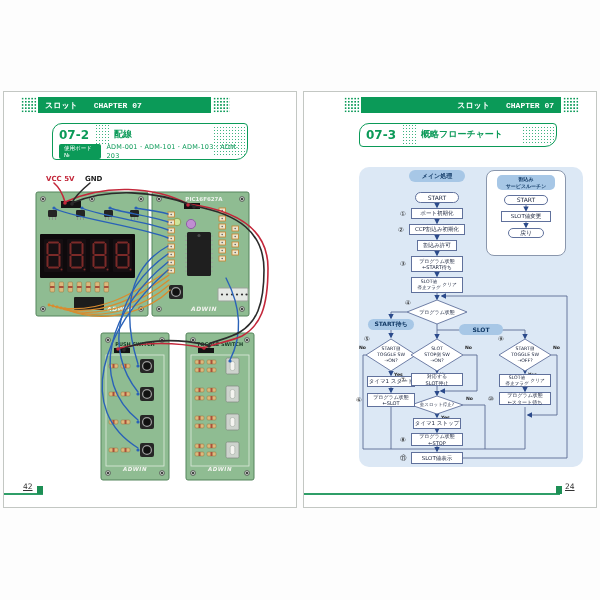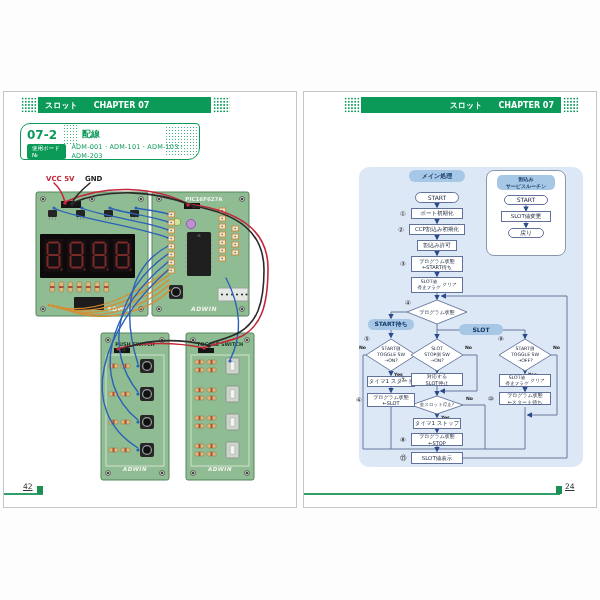--- a/index.html
+++ b/index.html
@@ -4,21 +4,21 @@
 <style>
   html,body{margin:0;padding:0;background:#fff;}
   .stage{position:relative;width:600px;height:600px;background:#fdfdfd;overflow:hidden;
          font-family:"DejaVu Sans",sans-serif;}
   .page{position:absolute;top:91px;width:294px;height:417px;background:#fff;
         border:1px solid #c3c7c3;box-sizing:border-box;}
   .page-left{left:3px;} .page-right{left:303px;}
 
   
   .hbar{position:absolute;top:5px;height:16px;background:#0b9a58;color:#fff;
-        display:flex;align-items:center;font-weight:bold;font-size:8px;box-sizing:border-box;}
+        display:flex;align-items:center;font-weight:bold;font-size:8px;box-sizing:border-box;font-family:Liberation Mono, monospace;}
   .hbar .gap{width:16px;}
   .dots{position:absolute;top:5px;height:16px;width:16px;
         background-image:radial-gradient(#0b9a58 0.9px,transparent 1px);background-size:3.2px 3.2px;}
 
   
   .secbox{position:absolute;border:1.6px solid #0b9a58;border-radius:10px 4px 12px 4px;
           background:#fff;box-sizing:border-box;overflow:hidden;}
   .secrow1{display:flex;align-items:center;height:21px;}
   .secnum{width:42px;text-align:center;font-size:12px;font-weight:bold;color:#0b9a58;}
   .secdots{width:14px;align-self:stretch;
@@ -67,21 +67,21 @@
 
   <div class="page page-left">
     <div class="dots" style="left:17px;"></div>
     <div class="hbar" style="left:34px;width:173px;padding-left:7px;">
       <span>スロット</span>
       <span class="gap"></span>
       <span>CHAPTER 07</span>
     </div>
     <div class="dots" style="left:209px;width:17px;"></div>
 
-    <div class="secbox" style="left:16px;top:31px;width:180px;height:37px;">
+    <div class="secbox" style="left:48px;top:31px;width:196px;height:37px;">
       <div class="secend"></div>
       <div class="secrow1">
         <div class="secnum">07-2</div>
         <div class="secdots"></div>
         <div class="sectitle">配線</div>
       </div>
       <div class="secrow2">
         <span class="boardtab">使用ボード№</span>
         <span class="boardlist">ADM-001・ADM-101・ADM-103・ADM-203</span>
       </div>
@@ -336,20 +336,28 @@
 
   <div class="page page-right">
     <div class="dots" style="left:40px;"></div>
     <div class="hbar" style="left:57px;width:200px;justify-content:flex-end;padding-right:7px;">
       <span>スロット</span>
       <span class="gap"></span>
       <span>CHAPTER 07</span>
     </div>
     <div class="dots" style="left:259px;"></div>
 
+    <div class="secbox" style="left:55px;top:31px;width:198px;height:24px;">
+      <div class="secend"></div>
+      <div class="secrow1">
+        <div class="secnum">07-3</div>
+        <div class="secdots"></div>
+        <div class="sectitle">概略フローチャート</div>
+      </div>
+    </div>
 
     <div class="flow">
       <svg class="lines" width="224" height="300" viewBox="0 0 224 300">
         <defs>
           <marker id="ah" markerWidth="6" markerHeight="6" refX="4.5" refY="3" orient="auto">
             <path d="M0,0 L6,3 L0,6 z" fill="#2b4a8b"></path>
           </marker>
         </defs>
         <g stroke="#5a6c94" stroke-width="0.9" fill="none">
           <path d="M78,36 V40" marker-end="url(#ah)"></path>

